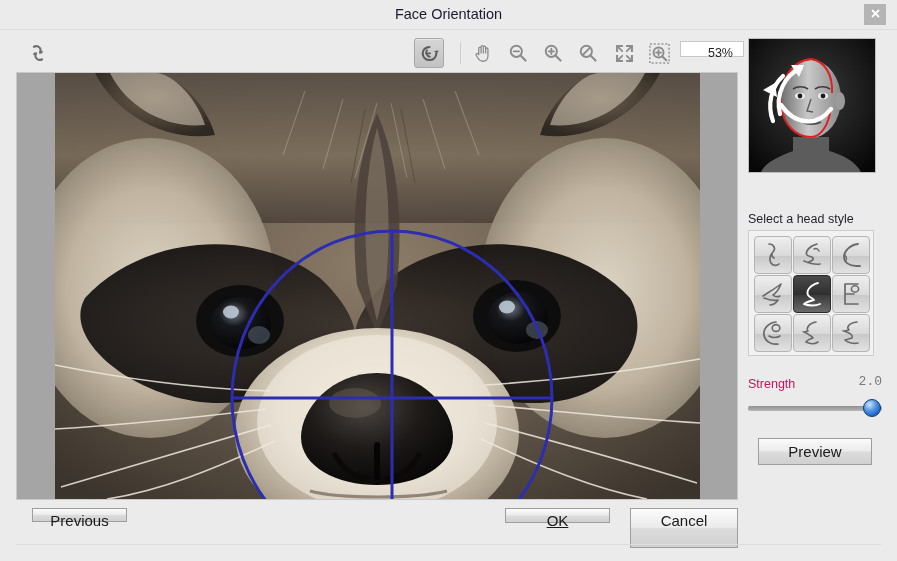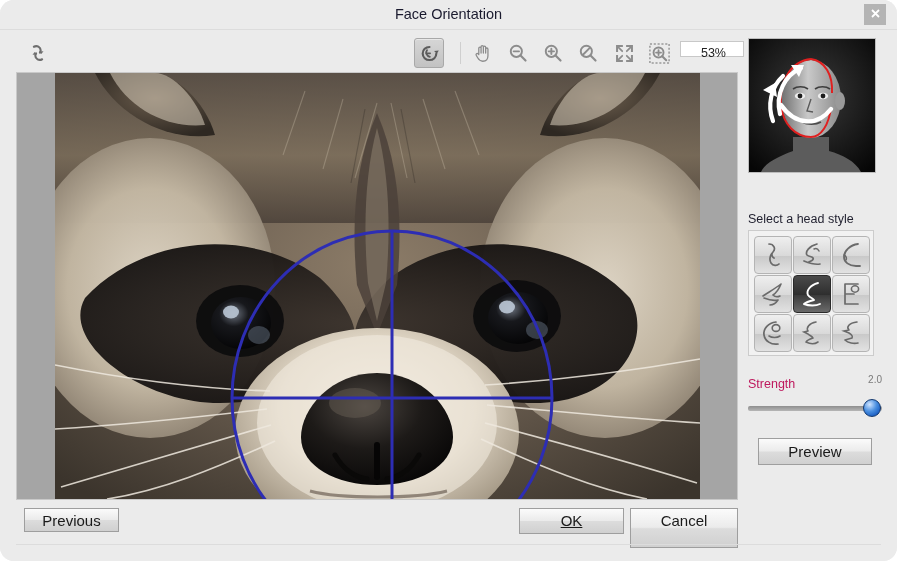--- a/index.html
+++ b/index.html
@@ -11,21 +11,20 @@
     font-family: "Liberation Sans", sans-serif;
     -webkit-font-smoothing: antialiased;
   }
 
   #app {
     position: relative;
     width: 897px;
     height: 561px;
     background: #ebebeb;
     overflow: hidden;
-    border-radius: 14px;
   }
 
   
   .titlebar {
     position: absolute;
     left: 0; top: 0;
     width: 897px; height: 29px;
     background: #ebebeb;
     border-bottom: 1px solid #dcdcdc;
   }
@@ -92,21 +91,21 @@
   .zoom-field {
     position: absolute;
     top: 7px;
     width: 64px; height: 16px;
     background: #ffffff;
     border: 1px solid #c8c8c8;
     text-align: right;
     font-size: 12.5px;
     color: #222;
     line-height: 23px;
-    padding-right: 17px;
+    padding-right: 10px;
     box-sizing: border-box;
     cursor: text;
   }
   .refresh-btn {
     position: absolute;
     left: 14px; top: 4px;
     width: 32px; height: 30px;
     display: flex;
     align-items: center;
     justify-content: center;
@@ -195,22 +194,23 @@
   }
 
   .strength-row {
     position: absolute;
     left: 2px; top: 340px;
     width: 134px; height: 16px;
   }
   .strength-val {
     position: absolute;
     right: 0; top: 0;
-    font-size: 10px;
+    font-size: 13px;
     color: #7a7a7a;
+    font-family: Liberation Mono, monospace;
   }
   .slider {
     position: absolute;
     left: 2px; top: 364px;
     width: 134px; height: 20px;
     cursor: pointer;
   }
   .slider-track {
     position: absolute;
     left: 0; top: 8px;
@@ -234,22 +234,22 @@
     background: linear-gradient(to bottom, #fbfbfb 0%, #ebebeb 48%, #dcdcdc 52%, #d0d0d0 100%);
     border: 1px solid #9e9e9e;
     box-sizing: border-box;
     font-size: 15px;
     color: #1a1a1a;
     text-align: center;
     cursor: pointer;
     font-family: "Liberation Sans", sans-serif;
   }
   .btn-preview { left: 12px; top: 404px; width: 114px; height: 27px; line-height: 25px; }
-  .btn-previous { left: 24px; top: 478px; width: 95px; height: 24px; line-height: 24px; }
-  .btn-ok { left: 519px; top: 478px; width: 105px; height: 26px; line-height: 24px; text-decoration: underline; }
+  .btn-previous { left: 32px; top: 478px; width: 95px; height: 14px; line-height: 24px; }
+  .btn-ok { left: 505px; top: 478px; width: 105px; height: 15px; line-height: 24px; text-decoration: underline; }
   .btn-cancel { left: 630px; top: 478px; width: 108px; height: 40px; line-height: 24px; }
 
   .bottom-edge {
     position: absolute;
     left: 16px; top: 514px;
     width: 865px; height: 1px;
     background: #dcdcdc;
   }
 </style>
 </head>

